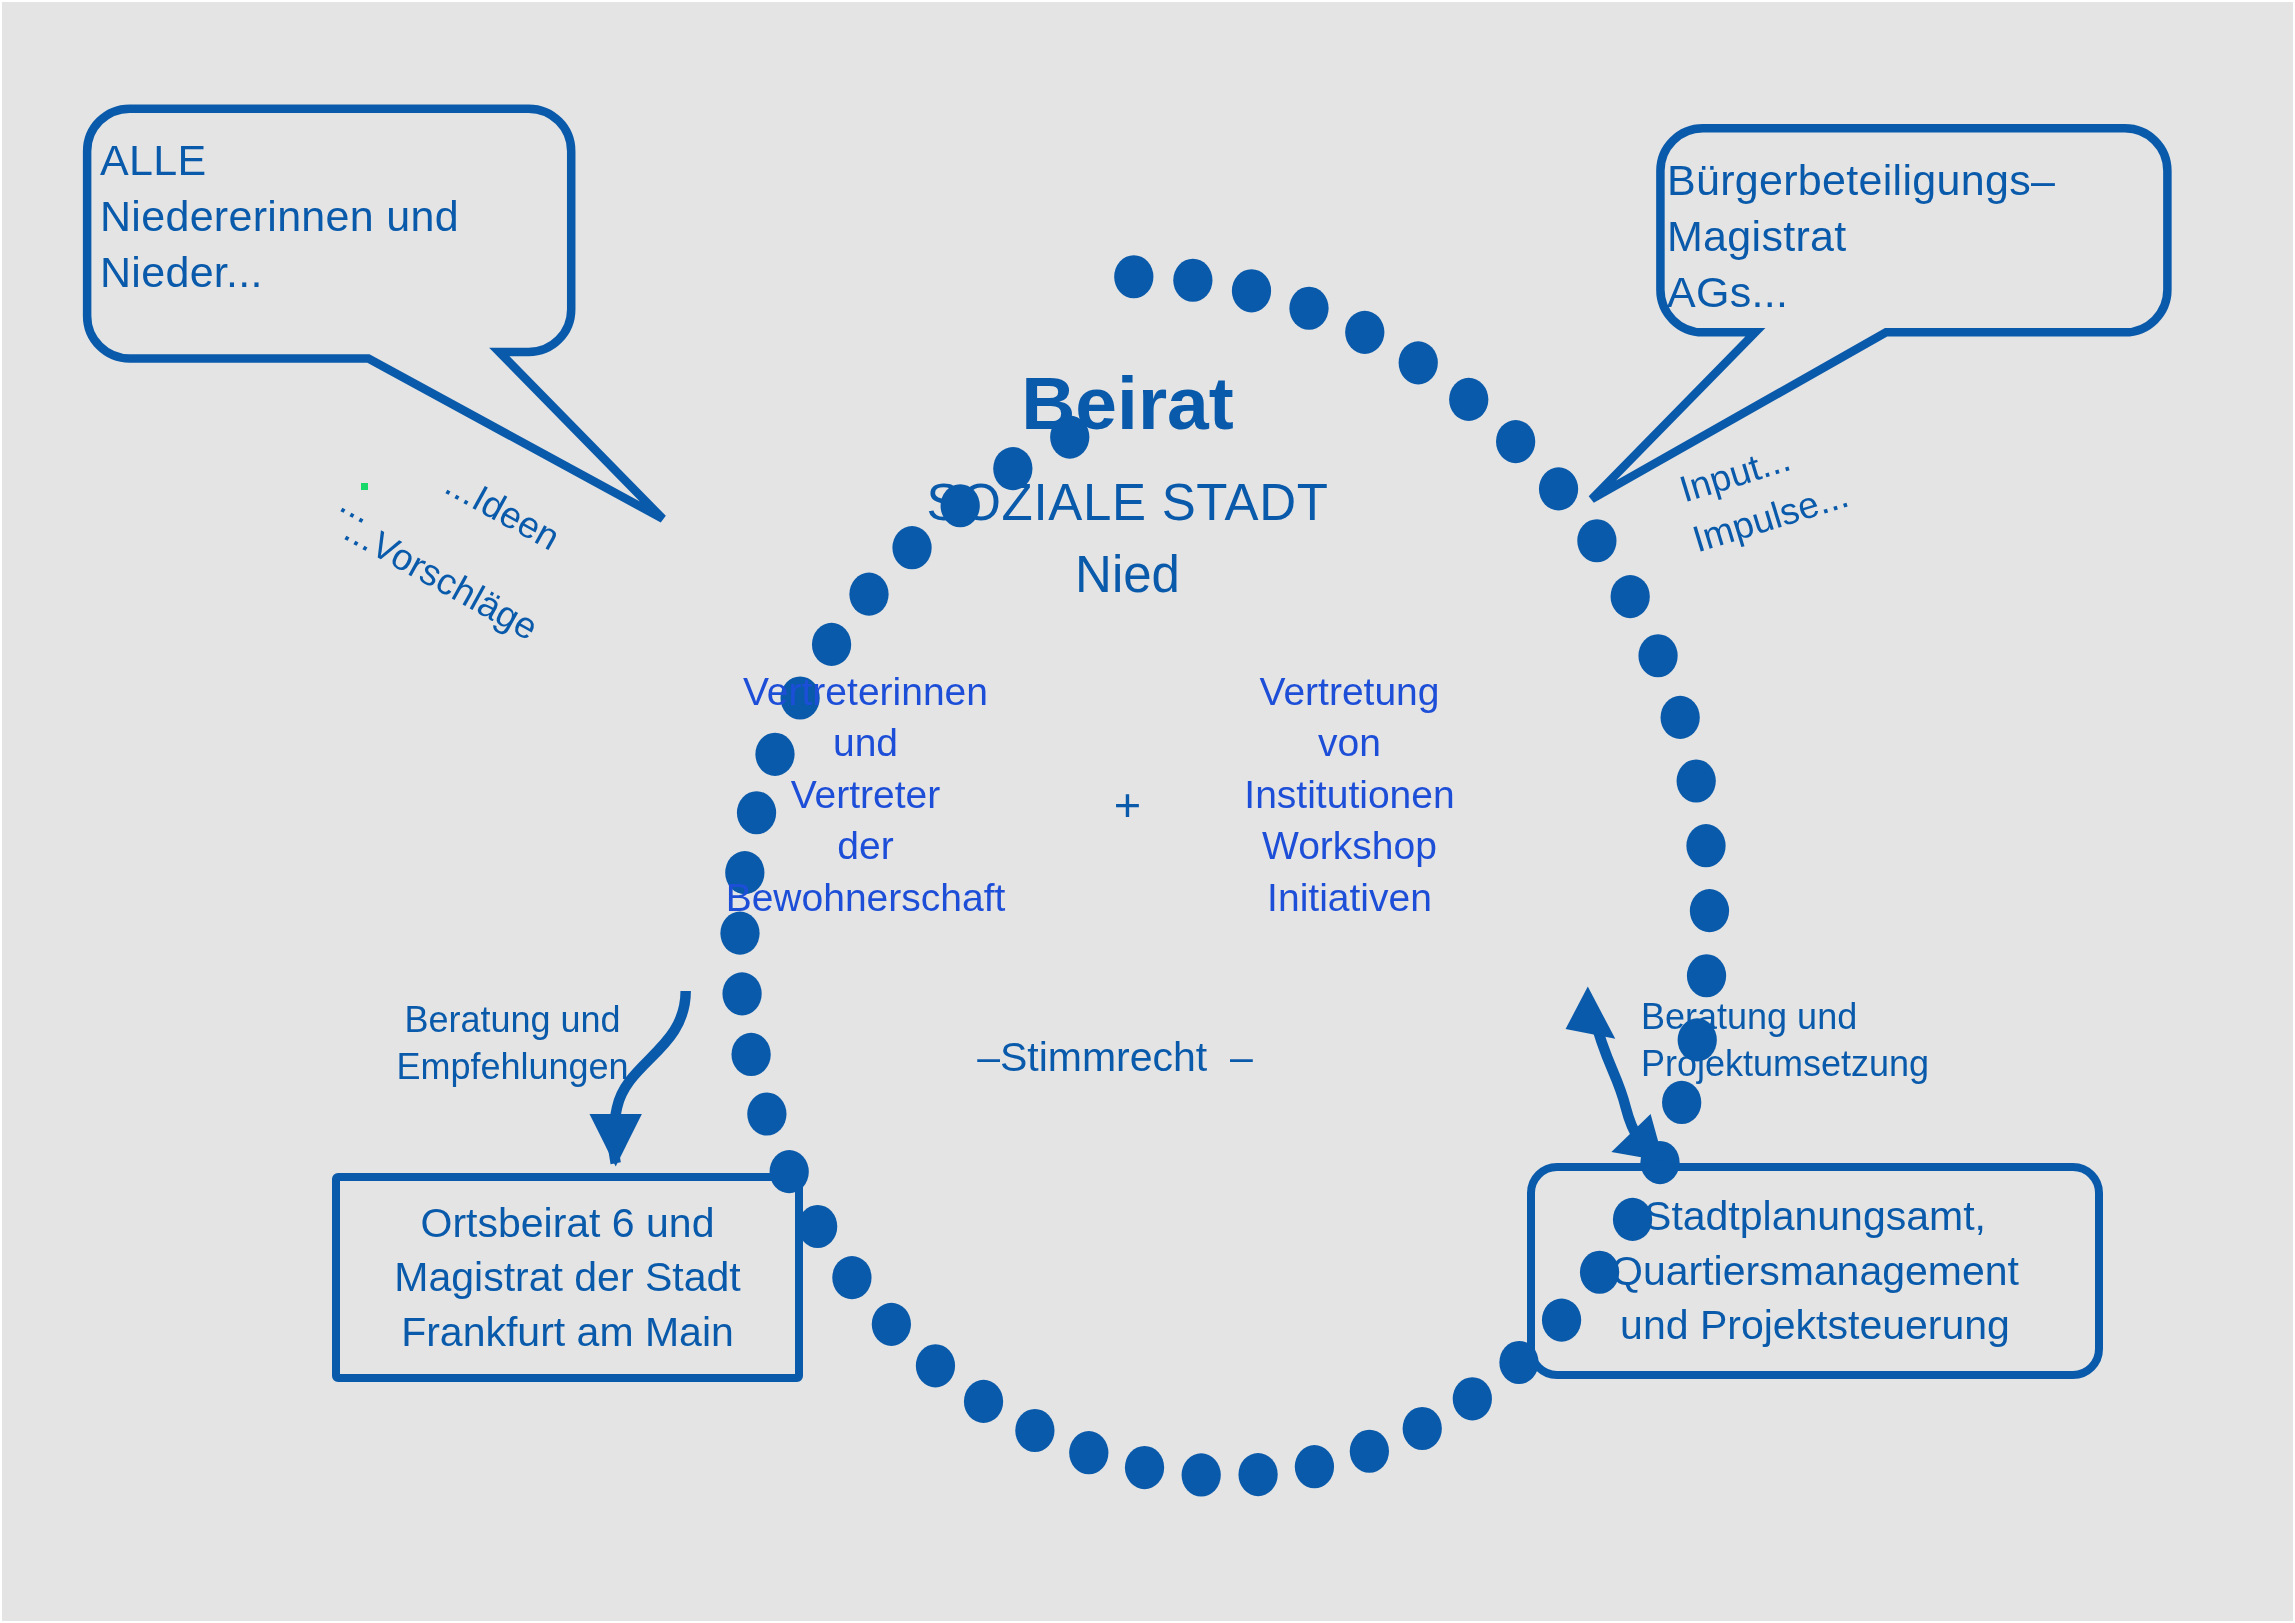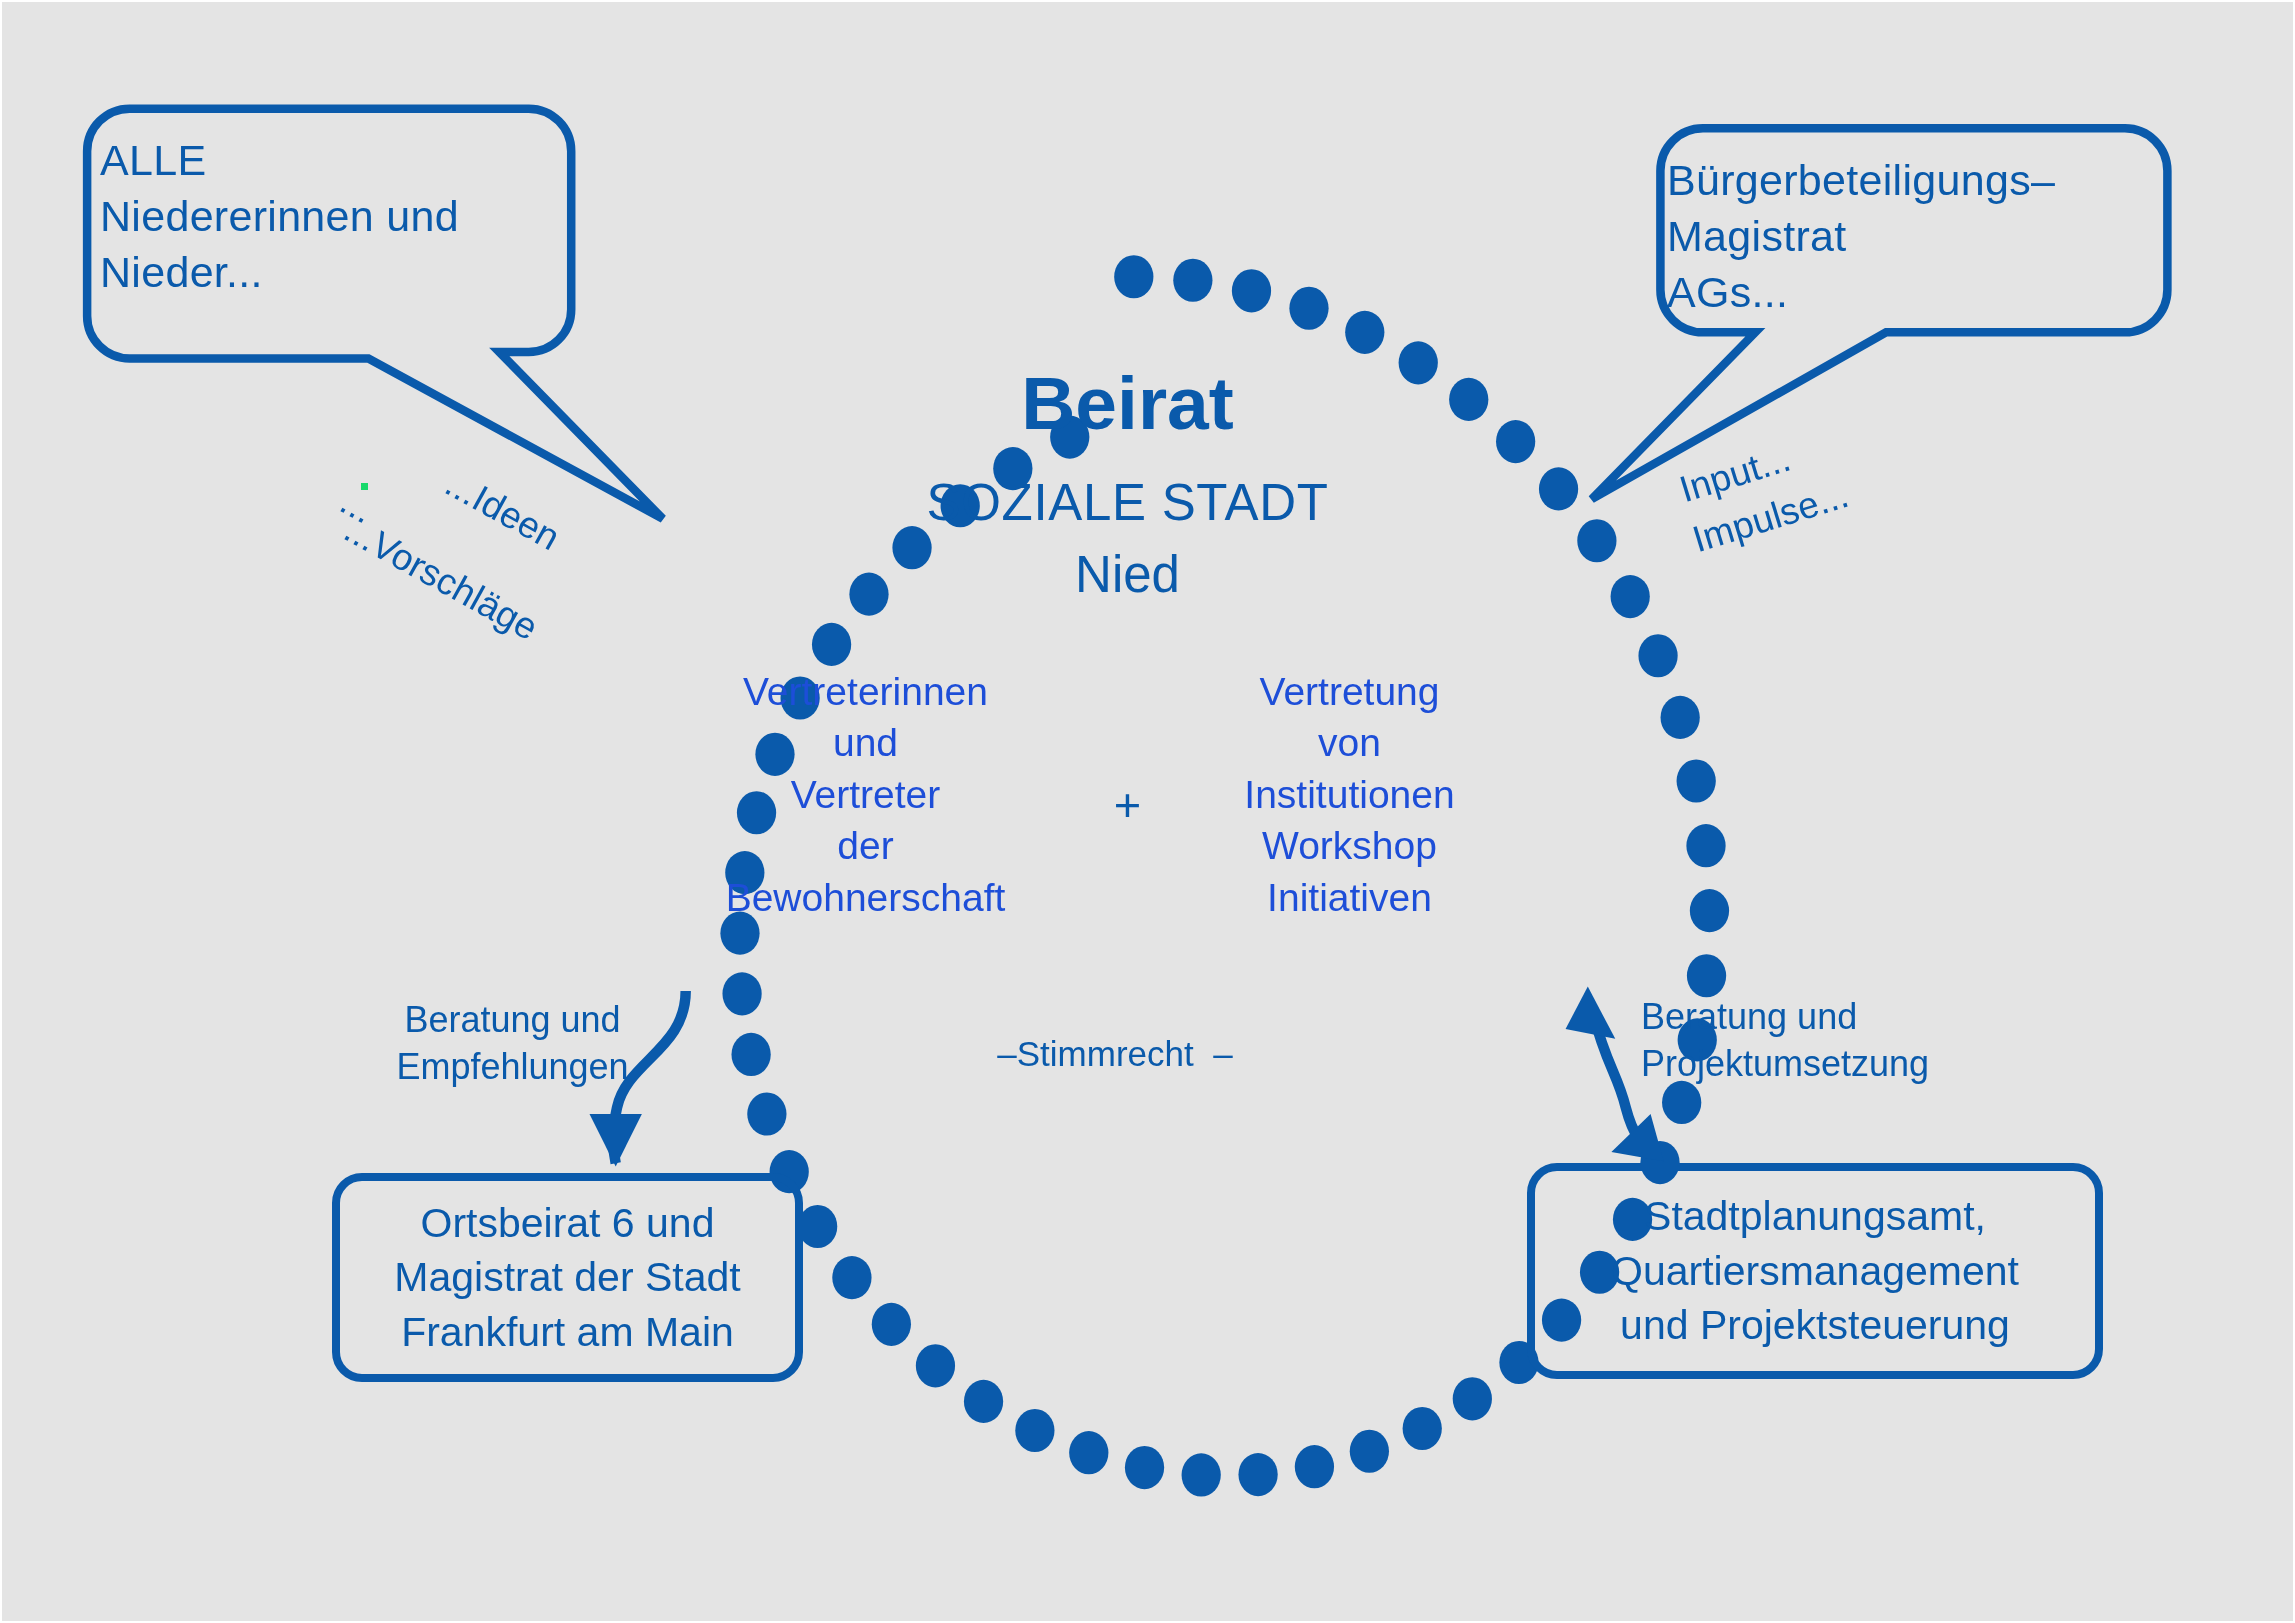--- a/index.html
+++ b/index.html
@@ -73,21 +73,21 @@
   #col-right { left: 1207px; top: 664px; width: 281px; }
   #plus-sign {
     left: 1086px; top: 775px; width: 79px;
     text-align: center;
     font-size: 47px;
     color: #0a5aab;
   }
   #stimmrecht {
     left: 923px; top: 1031px; width: 380px;
     text-align: center;
-    font-size: 35px;
+    font-size: 41px;
   }
 
   
   .rot {
     position: absolute;
     font-size: 37px;
     line-height: 1.28;
     color: #0a5aab;
     white-space: pre;
   }
@@ -150,21 +150,21 @@
     align-items: center;
     justify-content: center;
   }
   .box-text {
     text-align: center;
     font-size: 41px;
     line-height: 1.33;
     color: #0a5aab;
     white-space: pre-line;
   }
-  #box-left  { left: 330px;  top: 1171px; width: 471px;  height: 209px; }
+  #box-left  { left: 330px;  top: 1171px; width: 471px;  height: 209px; border-radius: 6px; }
   #box-right { left: 1525px; top: 1161px; width: 576px;  height: 216px; }
 </style>
 </head>
 <body>
 
 <div id="stage">
 
   <svg class="svg-layer" viewBox="0 0 3508 2481">
 
     <g id="dot-ring" fill="#0a5aab">

